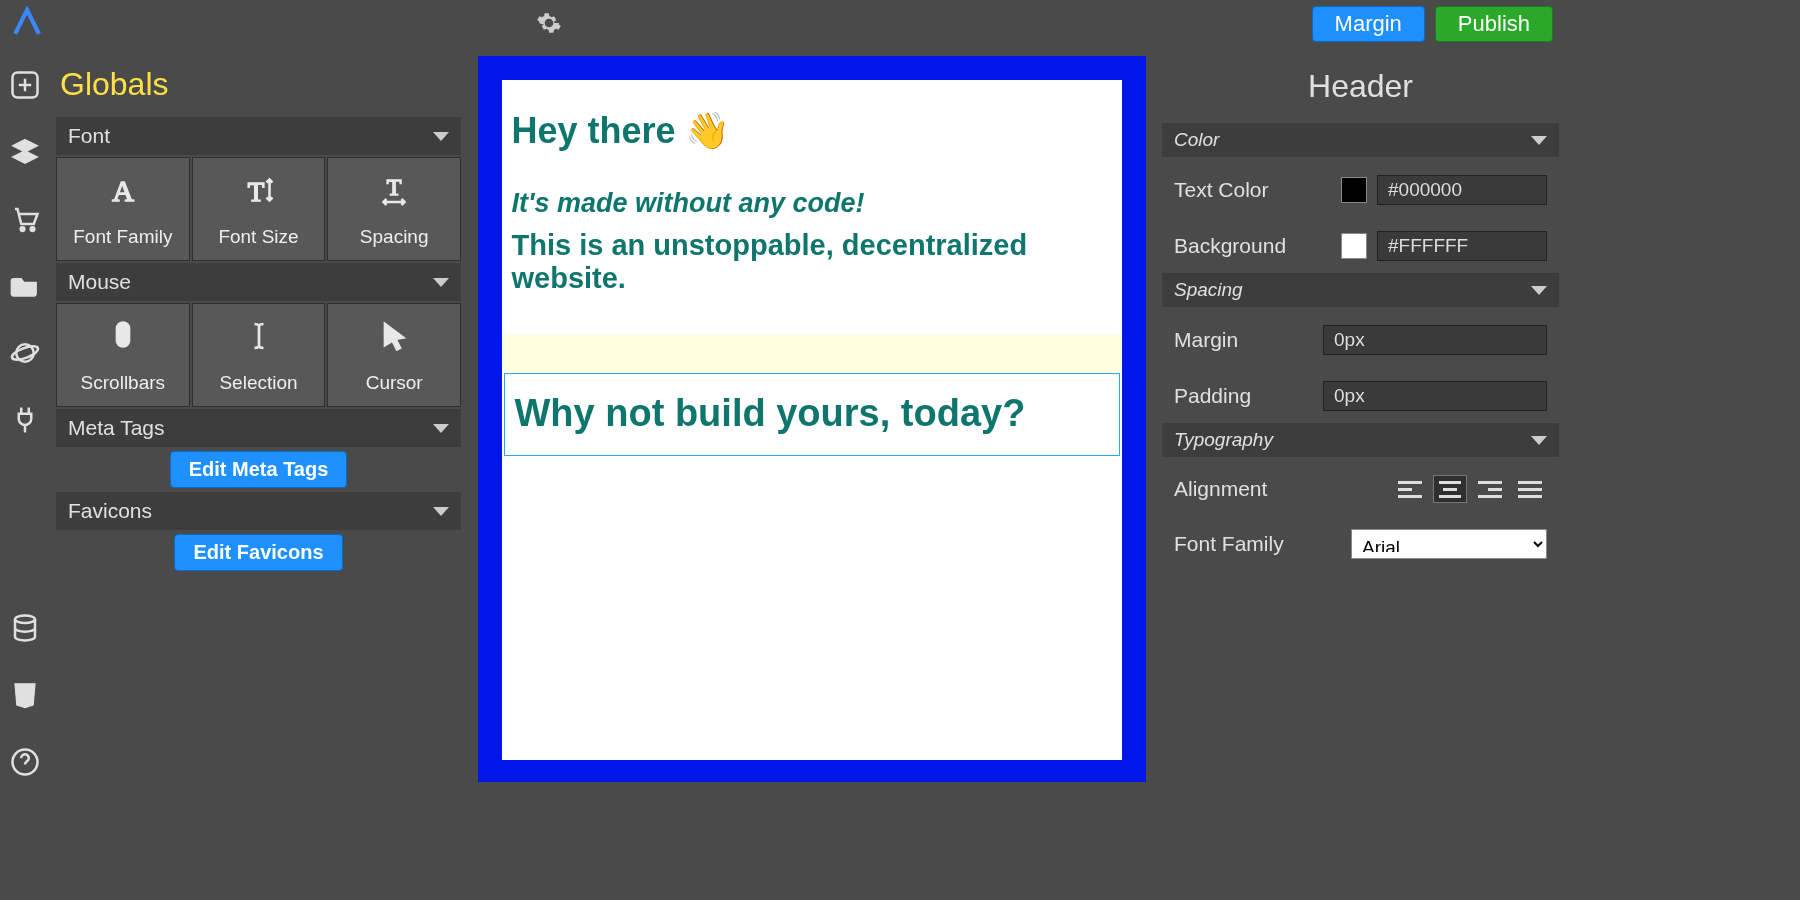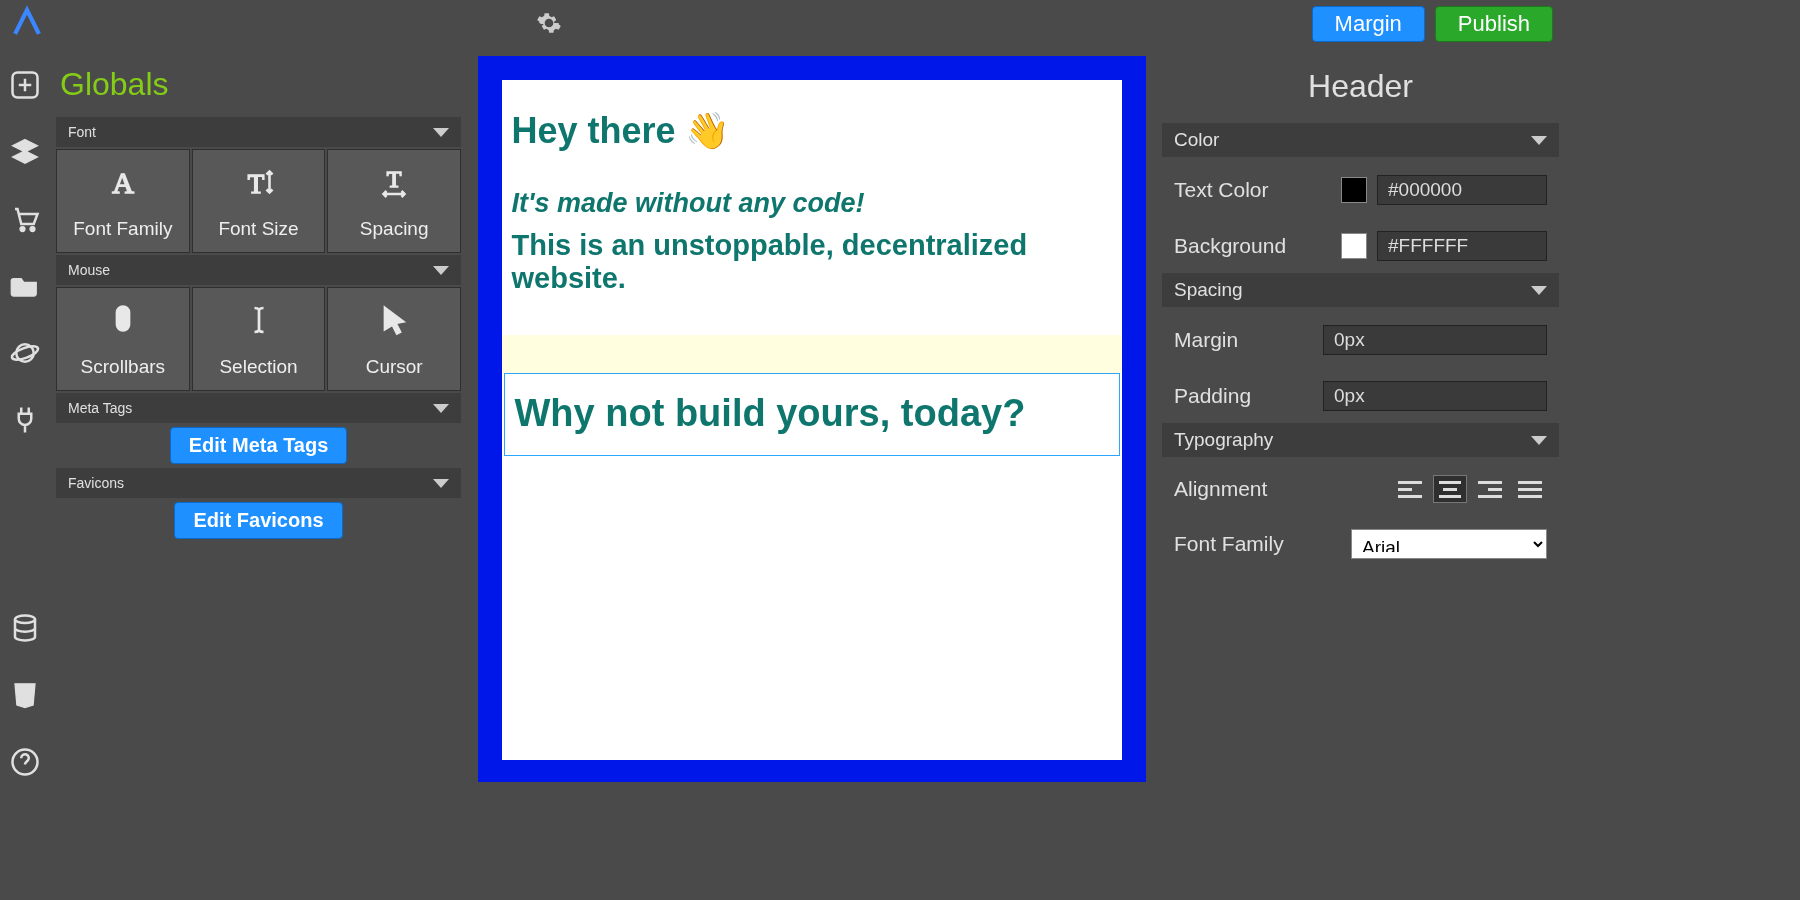--- a/index.html
+++ b/index.html
@@ -54,25 +54,25 @@
 }
 .icon-rail .rail-sep { flex: 1; }
 .rail-btn { background:none; border:none; color:#e0e0e0; cursor:pointer; padding:2px;}
 .rail-btn svg { width: 30px; height: 30px; stroke: #e0e0e0; fill: #e0e0e0; }
 .rail-btn.outline svg { fill: none; stroke-width: 2; }
 
 .left-panel {
   width: 415px; background: #4a4a4a; padding: 10px 4px 10px 6px;
   overflow-y: auto;
 }
-.panel-title { font-size: 32px; font-weight: 400; color: #84cc16; margin: 8px 4px 14px 4px; }
+.panel-title { font-size: 32px; font-weight: 400; color: #fde047; margin: 8px 4px 14px 4px; }
 .accordion-header {
   background: #3d3d3d; padding: 7px 12px;
   display: flex; align-items: center; justify-content: space-between;
-  font-size: 14px; cursor: pointer; margin-top: 2px;
+  font-size: 21px; cursor: pointer; margin-top: 2px;
 }
 .chevron { width:0;height:0;border-left:8px solid transparent;border-right:8px solid transparent;border-top:9px solid #ccc;}
 .tile-row { display: flex; gap: 2px; margin-top: 2px; }
 .tile {
   flex: 1; background: #585858; border: 1px solid #2f2f2f;
   display: flex; flex-direction: column; align-items: center; justify-content: center;
   padding: 14px 4px 12px 4px; cursor: pointer; gap: 14px;
 }
 .tile svg { width: 36px; height: 36px; fill: #e8e8e8; stroke: #e8e8e8; }
 .tile-label { font-size: 19px; color: #eee; }
@@ -97,21 +97,21 @@
 .c-h4 { font-size: 38px; font-weight: 700; line-height:1.35; }
 .yellow-band { background:#ffffe0; height:38px; margin: 4px -10px 0 -10px; }
 .sel-block { border:1px solid #2aa6ff; margin: 0 -8px; padding: 14px 10px 16px 10px; }
 
 .right-panel {
   width: 405px; background:#4a4a4a; padding: 14px 4px 0 4px; overflow-y:auto;
 }
 .right-title { font-size:32px; font-weight:400; text-align:center; margin: 6px 0 18px 0; }
 .prop-section-head {
   background:#3d3d3d; padding:6px 12px; display:flex; justify-content:space-between;
-  align-items:center; font-size:19px; cursor:pointer; margin-top:4px;
+  align-items:center; font-size:19px; cursor:pointer; margin-top:4px;font-style:italic;
 }
 .prop-row { display:flex; align-items:center; padding: 18px 12px 8px 12px; gap:10px;}
 .prop-label { font-size:21px; flex:1; }
 .swatch { width:26px; height:26px; border:1px solid #888; }
 .prop-input {
   background:#3a3a3a; border:1px solid #222; color:#ddd;
   font-size:19px; padding:4px 10px; width: 170px; height:30px;
 }
 .prop-input.wide { width: 224px; }
 .align-group { display:flex; gap:6px; }

